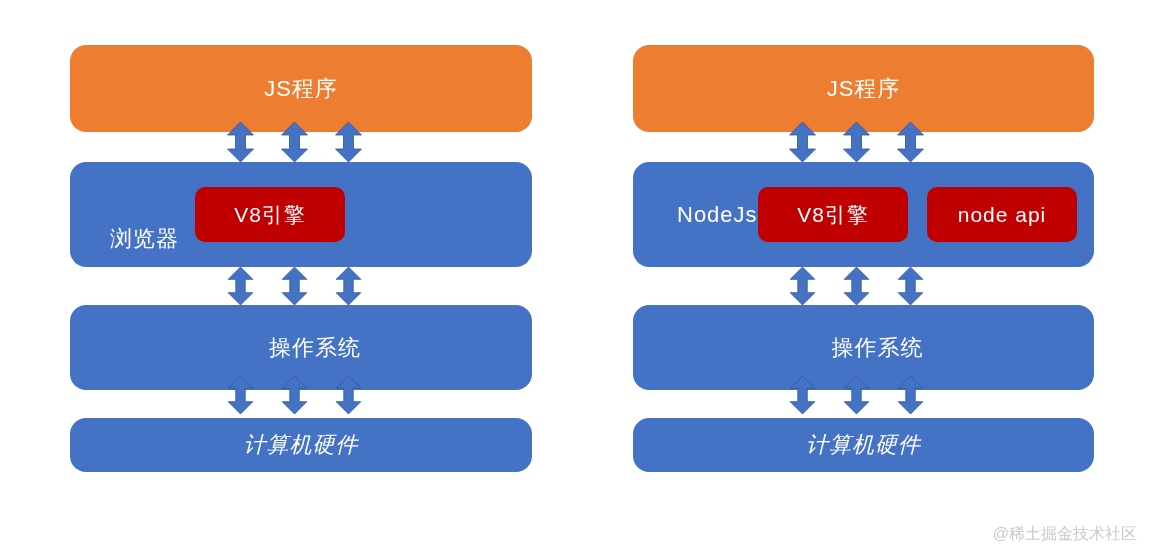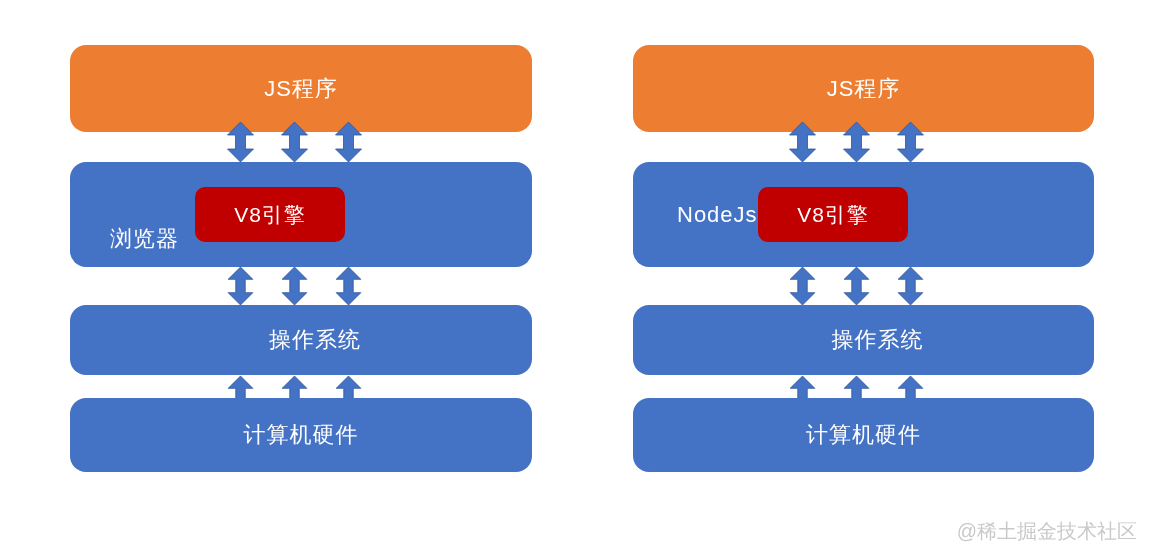--- a/index.html
+++ b/index.html
@@ -17,22 +17,22 @@
 
   .box {
     position: absolute; left: 0; right: 0;
     border-radius: 16px;
     display: flex; align-items: center; justify-content: center;
     color: #ffffff; font-size: 22px;
     letter-spacing: 1px;
   }
   .box.app     { top: 0;     height: 87px;  background: var(--orange); }
   .box.runtime { top: 117px; height: 105px; background: var(--blue);   justify-content: flex-start; }
-  .box.os      { top: 260px; height: 70px;  background: var(--blue); padding-left: 28px; }
-  .box.hw      { top: 353px; height: 74px;  background: var(--blue); }
+  .box.os      { top: 260px; height: 85px;  background: var(--blue); padding-left: 28px; }
+  .box.hw      { top: 373px; height: 54px;  background: var(--blue); font-style: italic; }
 
   .runtime-label { display: flex; align-items: center; height: 100%; }
   .left  .runtime-label { margin-left: 40px; margin-top: 48px; }
   .right .runtime-label { margin-left: 44px; }
 
   .chip {
     position: absolute; top: 25px; height: 55px; width: 150px;
     background: var(--red);
     border-radius: 10px;
     display: flex; align-items: center; justify-content: center;
@@ -48,21 +48,21 @@
   }
   .arrow-row.r1 { top: 77px;  height: 40px; }
   .arrow-row.r2 { top: 222px; height: 38px; }
   .arrow-row.r3 { top: 331px; height: 38px; }
 
   svg.arrow { width: 27px; height: 100%; fill: var(--arrow); stroke: #2F5597; stroke-width: 0.8; }
 
   .watermark {
     position: absolute; right: 14px; bottom: 10px;
     color: var(--watermark_gray);
-    font-size: 20px;
+    font-size: 16px;
   }
   .hidden-defs { position: absolute; width: 0; height: 0; overflow: hidden; }
 </style>
 </head>
 <body>
 
 <svg class="hidden-defs" aria-hidden="true">
   <defs>
     <path id="dbl-arrow" d="M13 0 L26 13 L18 13 L18 27 L26 27 L13 40 L0 27 L8 27 L8 13 L0 13 Z"></path>
   </defs>
@@ -140,20 +140,23 @@
     <svg class="arrow" viewBox="0 0 26 40">
         <use href="#dbl-arrow"></use>
       </svg>
   </div>
 
   <div class="box runtime">
     <span class="runtime-label">NodeJs</span>
     <div class="chip engine">
       <span>V8引擎</span>
     </div>
+    <div class="chip api">
+      <span>node api</span>
+    </div>
   </div>
 
   <div class="arrow-row r2">
     <svg class="arrow" viewBox="0 0 26 40">
         <use href="#dbl-arrow"></use>
       </svg>
     <svg class="arrow" viewBox="0 0 26 40">
         <use href="#dbl-arrow"></use>
       </svg>
     <svg class="arrow" viewBox="0 0 26 40">

